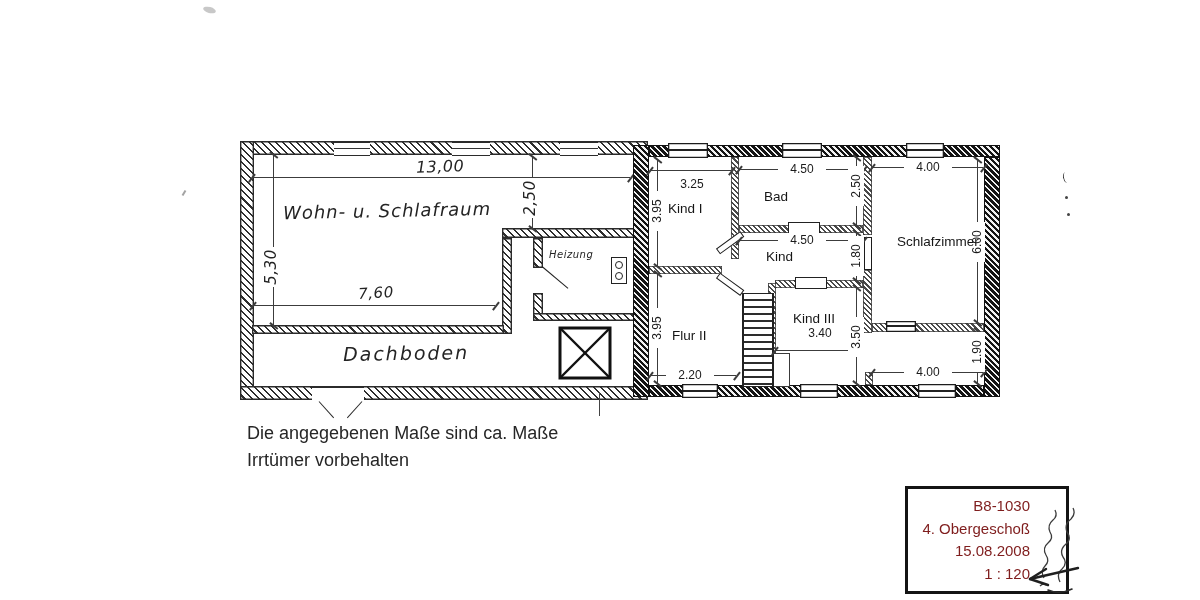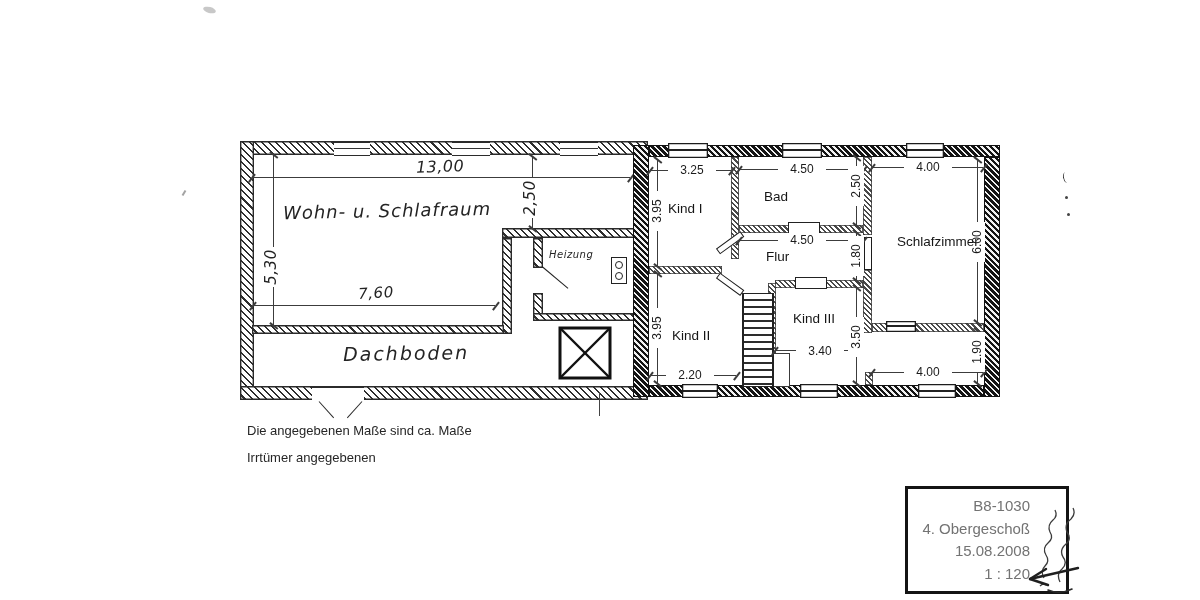--- a/index.html
+++ b/index.html
@@ -30,25 +30,25 @@
   .dlab-v{transform:rotate(-90deg);width:40px;padding:1px 0;}
   .room{position:absolute;font-size:13.5px;color:#161616;white-space:nowrap;}
   
   .hand{font-family:"DejaVu Sans",sans-serif;font-style:italic;color:#242424;letter-spacing:.5px;}
   .leaf{position:absolute;background:#fff;border:1.3px solid #1c1c1c;}
   .doorline{position:absolute;border-top:1.7px solid #222;transform-origin:left center;}
   .stairs{position:absolute;background:repeating-linear-gradient(180deg,#ffffff 0 4.6px,#2d2d2d 4.6px 7px);
           border-left:2px solid #222;border-right:2px solid #222;border-top:1.5px solid #222;border-bottom:1.5px solid #222;}
   .radiator{position:absolute;background:#fff;border:1.2px solid #222;}
   .tickline{position:absolute;border-top:1.4px solid #2b2b2b;transform-origin:left center;}
-  .notes-line{position:absolute;font-size:13px;color:#262626;white-space:nowrap;}
+  .notes-line{position:absolute;font-size:18px;color:#262626;white-space:nowrap;}
   
   .tblock{position:absolute;left:905px;top:486px;width:164px;height:108px;border:3px solid #141414;background:#fff;
           box-sizing:border-box;text-align:right;padding:6px 36px 0 0;}
-  .tblock .row{font-size:15px;line-height:22.5px;color:#737373;white-space:nowrap;}
+  .tblock .row{font-size:15px;line-height:22.5px;color:#7f1d1d;white-space:nowrap;}
   .artifact{position:absolute;}
 </style>
 </head>
 <body>
 
 <div id="screen">
 
   <div class="wall-hand" style="left:240px;top:141px;width:408px;height:14px;"></div>
   <div class="win-hand" style="left:334px;top:142px;width:36px;height:12px;"></div>
   <div class="win-hand" style="left:452px;top:142px;width:38px;height:12px;"></div>
@@ -117,63 +117,63 @@
 
   <div class="leaf" style="left:718px;top:248px;width:28px;height:5px;transform:rotate(-36deg);transform-origin:left center;"></div>
   <div class="leaf" style="left:718px;top:272px;width:28px;height:5px;transform:rotate(36deg);transform-origin:left center;"></div>
   <div class="leaf" style="left:864px;top:237px;width:6px;height:31px;"></div>
 
   <div class="radiator" style="left:788px;top:222px;width:30px;height:10px;"></div>
   <div class="radiator" style="left:795px;top:277px;width:30px;height:10px;"></div>
   <div class="win-print" style="left:886px;top:321px;width:30px;height:11px;"></div>
 
   <div class="dimh" style="left:650px;top:170px;width:81px;"></div>
-  <div class="dlab" style="left:668px;top:163px;">3.25</div>
+  <div class="dlab" style="left:668px;top:177px;">3.25</div>
   <div class="dimh" style="left:739px;top:169px;width:124px;"></div>
   <div class="dlab" style="left:778px;top:162px;">4.50</div>
   <div class="dimh" style="left:872px;top:167px;width:111px;"></div>
   <div class="dlab" style="left:904px;top:160px;">4.00</div>
 
   <div class="dimv" style="left:657px;top:160px;height:106px;"></div>
   <div class="dlab dlab-v" style="left:637px;top:203px;">3.95</div>
   <div class="dimv" style="left:856px;top:158px;height:67px;"></div>
   <div class="dlab dlab-v" style="left:836px;top:178px;">2.50</div>
   <div class="dimv" style="left:977px;top:160px;height:162px;"></div>
   <div class="dlab dlab-v" style="left:957px;top:234px;">6.00</div>
 
   <div class="dimh" style="left:739px;top:240px;width:124px;"></div>
   <div class="dlab" style="left:778px;top:233px;">4.50</div>
   <div class="dimv" style="left:856px;top:233px;height:47px;"></div>
   <div class="dlab dlab-v" style="left:836px;top:248px;">1.80</div>
 
   <div class="dimv" style="left:657px;top:274px;height:109px;"></div>
   <div class="dlab dlab-v" style="left:637px;top:320px;">3.95</div>
   <div class="dimh" style="left:775px;top:350px;width:83px;"></div>
-  <div class="dlab" style="left:796px;top:344px;">3.40</div>
+  <div class="dlab" style="left:796px;top:326px;">3.40</div>
   <div class="dimv" style="left:856px;top:288px;height:95px;"></div>
   <div class="dlab dlab-v" style="left:836px;top:329px;">3.50</div>
 
   <div class="dimh" style="left:650px;top:375px;width:86px;"></div>
   <div class="dlab" style="left:666px;top:368px;">2.20</div>
   <div class="dimh" style="left:872px;top:372px;width:111px;"></div>
   <div class="dlab" style="left:904px;top:365px;">4.00</div>
   <div class="dimv" style="left:977px;top:331px;height:52px;"></div>
   <div class="dlab dlab-v" style="left:957px;top:344px;">1.90</div>
 
   <div class="room" style="left:668px;top:201px;">Kind I</div>
   <div class="room" style="left:764px;top:189px;">Bad</div>
-  <div class="room" style="left:766px;top:249px;">Flur</div>
-  <div class="room" style="left:672px;top:328px;">Kind II</div>
+  <div class="room" style="left:766px;top:249px;">Kind</div>
+  <div class="room" style="left:672px;top:328px;">Flur II</div>
   <div class="room" style="left:793px;top:311px;">Kind III</div>
   <div class="room" style="left:897px;top:234px;">Schlafzimmer</div>
 
   <div style="position:absolute;left:599px;top:392px;width:0;height:24px;border-left:1.2px solid #444;"></div>
 
   <div class="notes-line" style="left:247px;top:423px;">Die angegebenen Maße sind ca. Maße</div>
-  <div class="notes-line" style="left:247px;top:450px;">Irrtümer angegebenen</div>
+  <div class="notes-line" style="left:247px;top:450px;">Irrtümer vorbehalten</div>
 
   <div class="tblock">
     <div class="row">B8-1030</div>
     <div class="row">4. Obergeschoß</div>
     <div class="row">15.08.2008</div>
     <div class="row">1 : 120</div>
   </div>
 
   <svg class="abs" style="left:1030px;top:490px;" width="56" height="100" viewBox="0 0 56 100">
     <path d="M14,88 q-4,-7 1,-12 q5,-5 1,-11 q-4,-7 2,-12 q6,-5 2,-11 q-3,-7 3,-12 q5,-4 2,-10" fill="none" stroke="#3c3c3c" stroke-width="1.3"></path>

